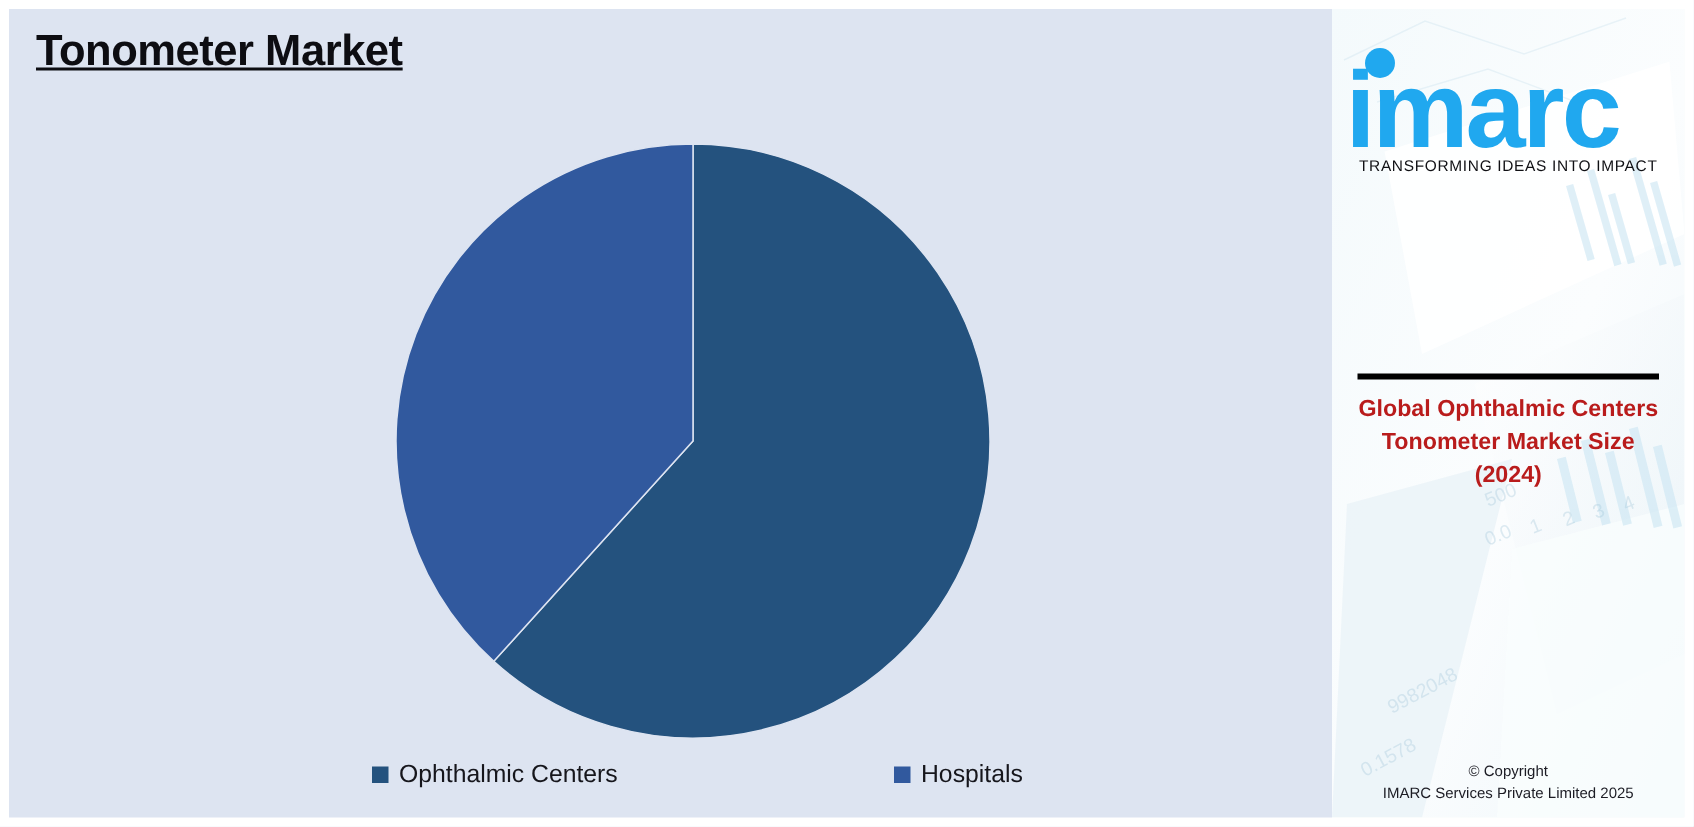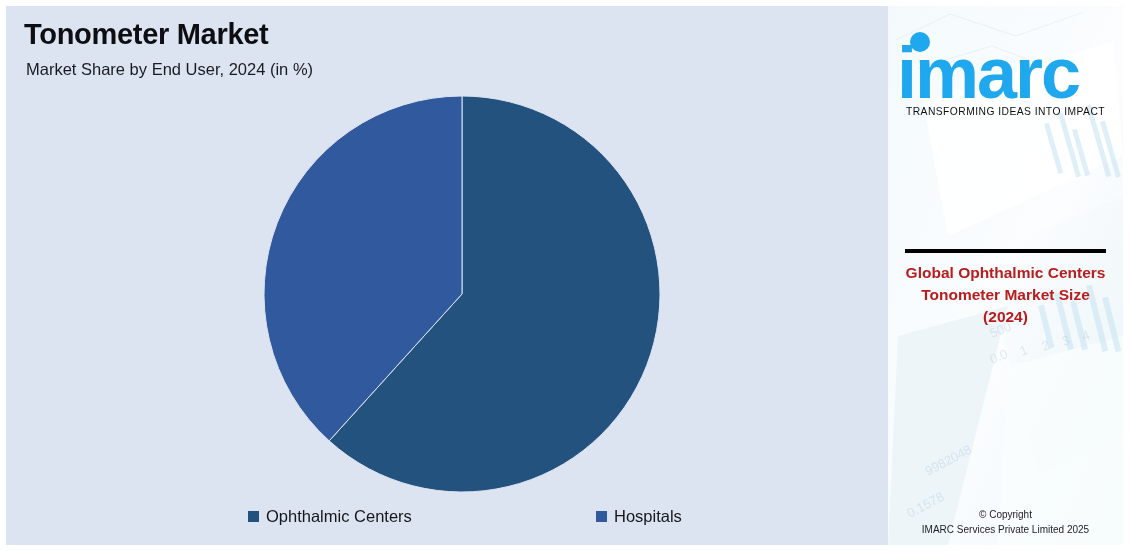--- a/index.html
+++ b/index.html
@@ -31,20 +31,21 @@
   }
   .chart-title {
     position: absolute;
     left: 18px;
     top: 12px;
     font-size: 29px;
     font-weight: bold;
     color: #0d0d12;
     letter-spacing: -0.3px;
     white-space: nowrap;
+    text-decoration: underline;
   }
   .chart-subtitle {
     position: absolute;
     left: 20px;
     top: 54px;
     font-size: 16.5px;
     font-weight: normal;
     color: #1b1b22;
     white-space: nowrap;
   }
@@ -163,21 +164,20 @@
   }
 </style>
 </head>
 <body>
 
 <div id="infographic">
 
   <div class="chart-panel">
 
     <div class="chart-title">Tonometer Market</div>
-    <div class="chart-subtitle">Market Share by End User, 2024 (in %)</div>
 
     <div class="pie-wrap">
       <svg class="pie-svg" viewBox="0 0 396 396">
         <g>
           <path id="slice-0" d="M 198 198 L 198.00 0.00 A 198 198 0 1 1 65.20 344.86 Z" fill="#24527e" stroke="#dde4f1" stroke-width="1"></path>
           <path id="slice-1" d="M 198 198 L 65.20 344.86 A 198 198 0 0 1 198.00 0.00 Z" fill="#31599e" stroke="#dde4f1" stroke-width="1"></path>
         </g>
       </svg>
     </div>
 

